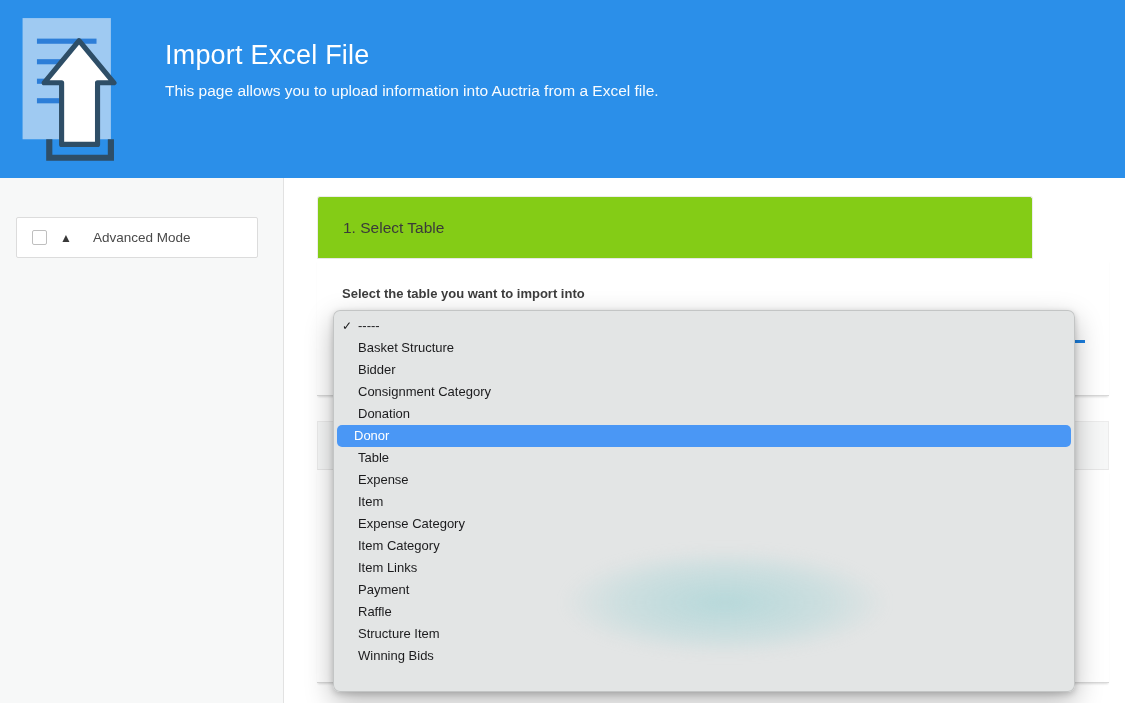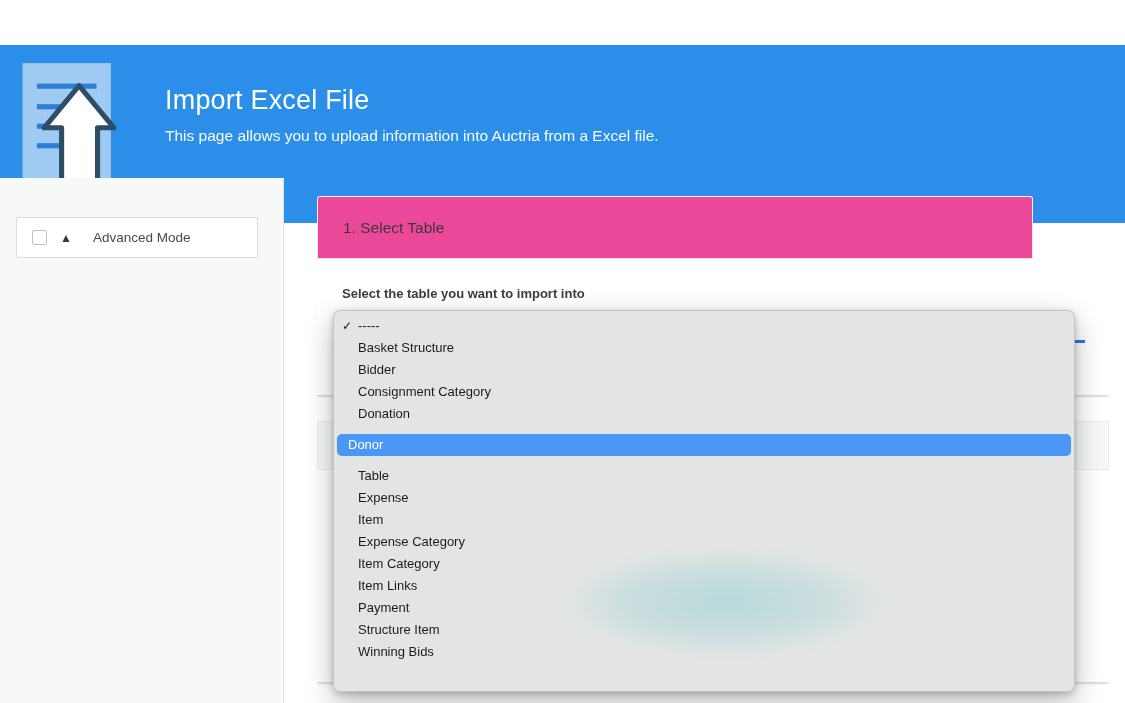--- a/index.html
+++ b/index.html
@@ -11,53 +11,53 @@
   html,body{width:1125px;height:703px;}
   body{
     font-family:"Liberation Sans", sans-serif;
     background:#ffffff;
     position:relative;
     overflow:hidden;
   }
   .abs{position:absolute;}
 
   
-  .header{left:0;top:0;width:1125px;height:178px;background:var(--header-bg);margin-top:45px;}
+  .header{left:0;top:0;width:1125px;height:178px;background:var(--header-bg);}
   .header-icon{left:20px;top:15px;width:114px;height:152px;}
   .header-title{left:165px;top:40px;font-size:27px;font-weight:400;color:#ffffff;letter-spacing:.2px;}
   .header-subtitle{left:165px;top:82px;font-size:15.5px;font-weight:400;color:rgba(255,255,255,.97);}
 
   
   .sidebar{left:0;top:178px;width:284px;height:525px;background:#f7f8f8;border-right:1px solid #e2e2e2;}
   .adv-card{left:16px;top:39px;width:242px;height:41px;background:#ffffff;border:1px solid #dcdcdc;border-radius:2px;
     display:flex;align-items:center;padding-left:15px;cursor:pointer;}
   .adv-checkbox{width:15px;height:15px;background:#ffffff;border:1px solid #bfbfbf;border-radius:2px;flex:0 0 auto;}
   .adv-warning{margin-left:13px;font-size:12px;color:#383838;line-height:1;}
   .adv-label{margin-left:21px;font-size:13.5px;color:#4a4a4a;}
 
   
   .main{left:317px;top:178px;width:792px;height:525px;}
-  .card1-header{left:0;top:18px;width:716px;height:63px;background:#ec4899;border:1px solid #ececec;border-bottom:1px solid #e7e7e7;border-radius:3px 3px 0 0;}
+  .card1-header{left:0;top:18px;width:716px;height:63px;background:#84cc16;border:1px solid #ececec;border-bottom:1px solid #e7e7e7;border-radius:3px 3px 0 0;}
   .card1-title{left:25px;top:22px;font-size:15.5px;color:#3a3a3a;}
   .card1-body{left:0;top:81px;width:792px;height:137px;background:#ffffff;border-bottom:1px solid #d8d8d8;box-shadow:0 2px 2px -1px rgba(0,0,0,.14);}
   .field-label{left:25px;top:27px;font-size:13px;font-weight:700;color:#3d3d3d;}
   .select-underline{left:753px;top:162px;width:15px;height:3px;background:var(--accent-blue);z-index:3;}
   .card2-header{left:0;top:243px;width:792px;height:49px;background:#f6f7f7;border:1px solid #ececec;border-bottom:1px solid #e7e7e7;}
   .card2-body{left:0;top:292px;width:792px;height:213px;background:#ffffff;border-bottom:1px solid #d8d8d8;box-shadow:0 2px 2px -1px rgba(0,0,0,.14);}
 
   
   .dropdown{left:333px;top:310px;width:742px;height:382px;z-index:10;
     background:rgba(227,229,229,.985);
     border:1px solid rgba(0,0,0,.14);
     border-radius:7px;
     box-shadow:0 10px 28px rgba(0,0,0,.28), 0 2px 6px rgba(0,0,0,.18);
     padding:4px 0;}
   .dd-row{position:relative;height:22px;line-height:22px;font-size:13px;color:#1b1b1d;padding-left:24px;cursor:default;white-space:nowrap;}
   .dd-row .check{position:absolute;left:8px;top:0;width:16px;font-size:12px;color:#1b1b1d;}
-  .dd-row.hl{background:var(--highlight-blue);color:#ffffff;border-radius:5px;margin:9px 3px;padding-left:11px;}
+  .dd-row.hl{background:var(--highlight-blue);color:#ffffff;border-radius:5px;margin:0 3px;padding-left:17px;}
 
   
   .blur-blob{left:565px;top:550px;width:320px;height:105px;z-index:20;pointer-events:none;
     background:radial-gradient(ellipse at center, rgba(171,213,215,.8) 0%, rgba(171,213,215,.4) 45%, rgba(171,213,215,0) 72%);
     filter:blur(6px);}
 </style>
 </head>
 <body>
 
 <div class="abs header">
@@ -101,17 +101,18 @@
     <div class="dd-row"><span>Consignment Category</span></div>
     <div class="dd-row"><span>Donation</span></div>
     <div class="dd-row hl"><span>Donor</span></div>
     <div class="dd-row"><span>Table</span></div>
     <div class="dd-row"><span>Expense</span></div>
     <div class="dd-row"><span>Item</span></div>
     <div class="dd-row"><span>Expense Category</span></div>
     <div class="dd-row"><span>Item Category</span></div>
     <div class="dd-row"><span>Item Links</span></div>
     <div class="dd-row"><span>Payment</span></div>
+    <div class="dd-row"><span>Raffle</span></div>
     <div class="dd-row"><span>Structure Item</span></div>
     <div class="dd-row"><span>Winning Bids</span></div>
   </div>
 
 <div class="abs blur-blob"></div>
 
 </body></html>

